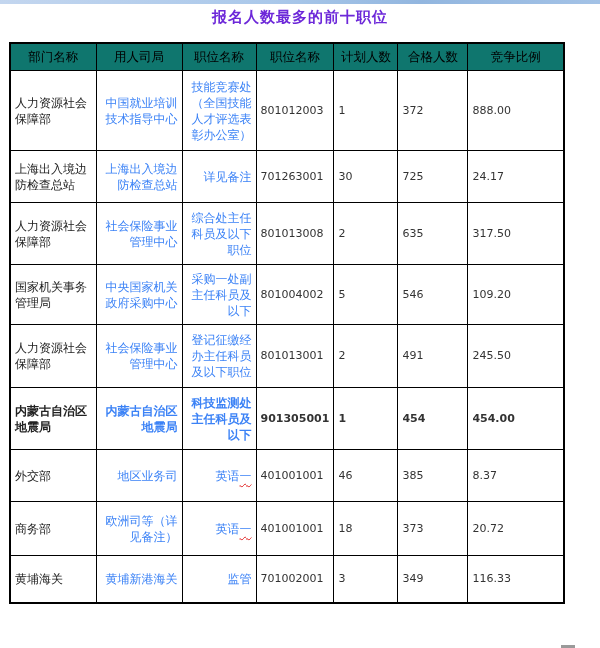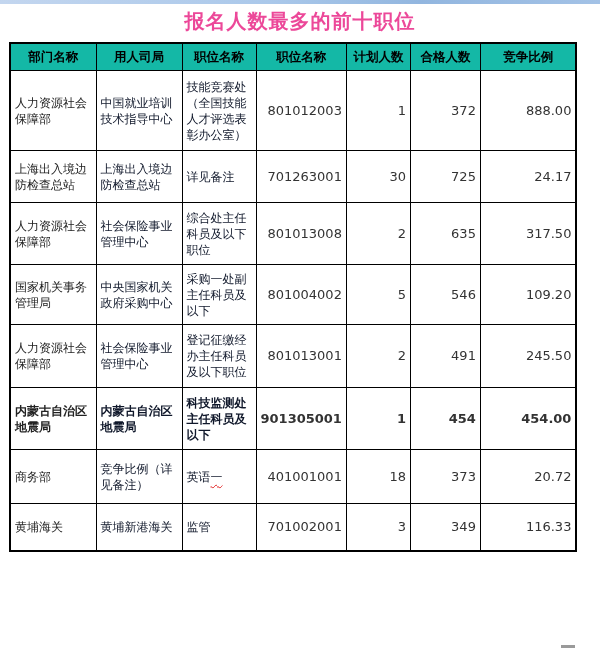--- a/index.html
+++ b/index.html
@@ -7,48 +7,48 @@
     width:600px;height:648px;position:relative;overflow:hidden;
     font-family:"DejaVu Sans","Liberation Sans",sans-serif;
     color:#000;
   }
   .top-strip{
     position:absolute;top:0;left:0;width:600px;height:4px;
     background:linear-gradient(90deg,#c3d6ef 0%,#aac8ea 45%,#92b6df 70%,#a3c2e6 100%);
   }
   .page-title{
     position:absolute;top:8px;left:0;width:600px;
-    text-align:center;font-size:20px;font-weight:bold;color:#ec4899;
+    text-align:center;font-size:15px;font-weight:bold;color:#6d28d9;
     letter-spacing:1px;
   }
   table.positions{
     position:absolute;left:9px;top:42px;
     border-collapse:collapse;table-layout:fixed;
     border:2px solid #000;
     font-size:12px;line-height:16px;
   }
   table.positions th,table.positions td{
     border:1px solid #000;
     vertical-align:middle;
     padding:1px 4px;
     overflow:hidden;
     word-break:break-all;
   }
   table.positions thead th{
-    background:#14b8a6;
+    background:#0f766e;
     color:#000;
-    font-weight:bold;
+    font-weight:normal;
     font-size:12.5px;
     text-align:center;
     height:24px;
   }
   td.c-dept{text-align:left;padding-left:8px;padding-right:4px;color:#222;}
-  td.c-bureau,td.c-position{text-align:left;color:#0f172a;}
+  td.c-bureau,td.c-position{text-align:right;color:#3b82f6;}
   td.c-code,td.c-planned,td.c-qualified,td.c-ratio{
-    text-align:right;color:#333;font-size:13px;white-space:nowrap;
+    text-align:left;color:#333;font-size:11px;white-space:nowrap;
   }
   .wavy{
     text-decoration-line:underline;
     text-decoration-style:wavy;
     text-decoration-color:#e02020;
     text-decoration-thickness:1px;
     text-underline-offset:3px;
   }
   .scroll-fragment{
     position:absolute;left:561px;top:645px;width:14px;height:3px;
@@ -131,23 +131,32 @@
       </tr>
       <tr style="height: 62px; font-weight: bold;">
         <td class="c-dept">内蒙古自治区地震局</td>
         <td class="c-bureau">内蒙古自治区地震局</td>
         <td class="c-position">科技监测处主任科员及以下</td>
         <td class="c-code">901305001</td>
         <td class="c-planned">1</td>
         <td class="c-qualified">454</td>
         <td class="c-ratio">454.00</td>
       </tr>
+      <tr style="height: 52px;">
+        <td class="c-dept">外交部</td>
+        <td class="c-bureau">地区业务司</td>
+        <td class="c-position">英语<span class="wavy">一</span></td>
+        <td class="c-code">401001001</td>
+        <td class="c-planned">46</td>
+        <td class="c-qualified">385</td>
+        <td class="c-ratio">8.37</td>
+      </tr>
       <tr style="height: 54px;">
         <td class="c-dept">商务部</td>
-        <td class="c-bureau">竞争比例（详见备注）</td>
+        <td class="c-bureau">欧洲司等（详见备注）</td>
         <td class="c-position">英语<span class="wavy">一</span></td>
         <td class="c-code">401001001</td>
         <td class="c-planned">18</td>
         <td class="c-qualified">373</td>
         <td class="c-ratio">20.72</td>
       </tr>
       <tr style="height: 47px;">
         <td class="c-dept">黄埔海关</td>
         <td class="c-bureau">黄埔新港海关</td>
         <td class="c-position">监管</td>

